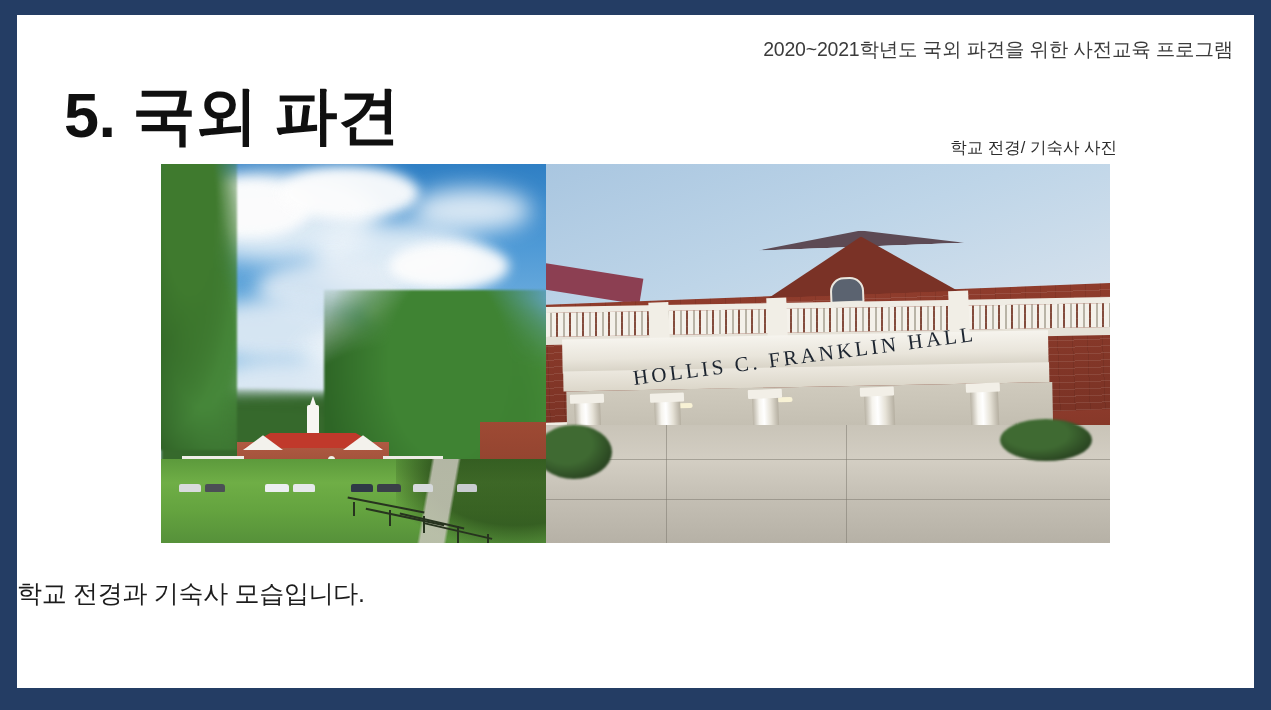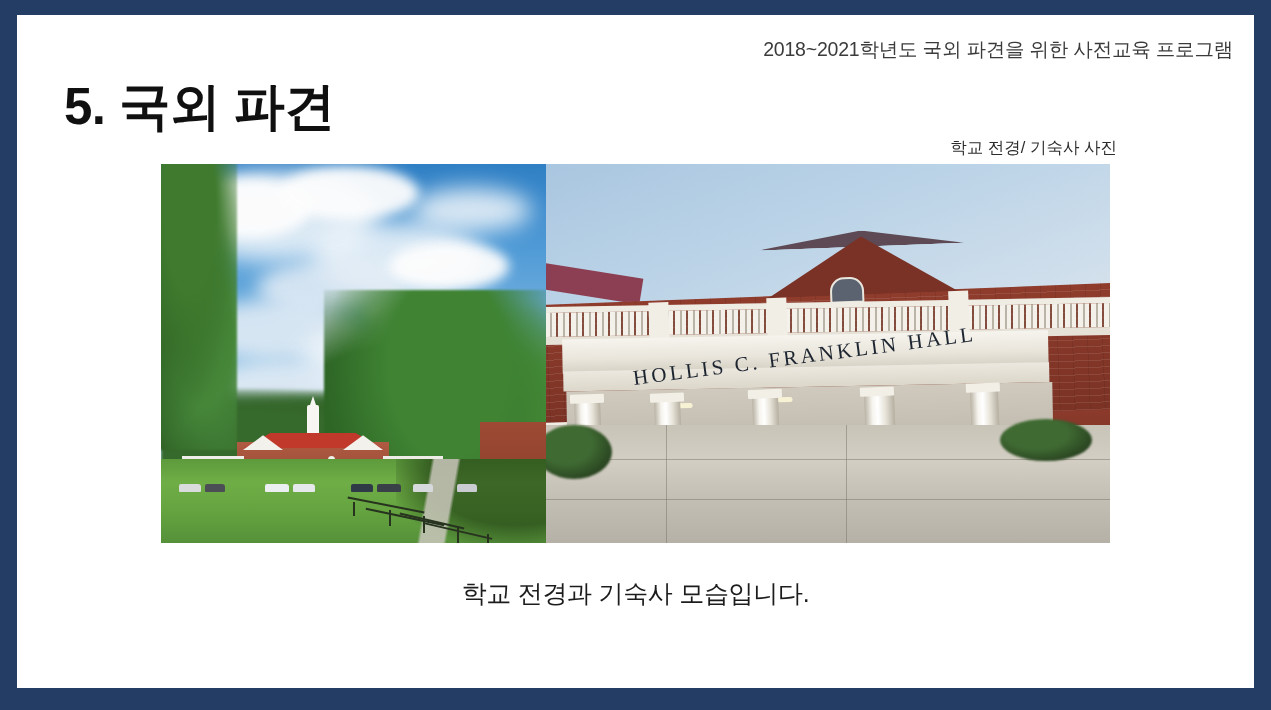--- a/index.html
+++ b/index.html
@@ -19,21 +19,21 @@
   
   .header-text{
     position:absolute;right:21px;top:21px;
     font-size:19.5px;color:#3b3b3b;letter-spacing:-0.2px;
     white-space:nowrap;
   }
 
   
   .slide-title{
     position:absolute;left:47px;top:58px;
-    font-size:51px;font-weight:bold;color:#101010;
+    font-size:63px;font-weight:bold;color:#101010;
     letter-spacing:-0.5px;white-space:nowrap;
   }
 
   
   .photo-caption{
     position:absolute;right:137px;top:122px;
     font-size:16.5px;color:#2c2c2c;white-space:nowrap;
   }
 
   
@@ -228,33 +228,33 @@
   }
   .plaza-line{position:absolute;height:1px;background:rgba(120,115,105,.5);}
   .shrub{
     position:absolute;border-radius:50%;
     background:radial-gradient(ellipse at 40% 35%,#3f6a32 0 40%,#27401f 78%,#1b2d16 100%);
     filter:blur(.8px);
   }
 
   
   .body-line{
-    position:absolute;width:100%;text-align:center;
+    position:absolute;width:100%;text-align:left;
     color:#1c1c1c;letter-spacing:-0.3px;white-space:nowrap;
   }
   .body-line-1{top:562px;font-size:25px;}
   .body-line-2{top:611px;font-size:25px;}
 </style>
 </head>
 <body>
 
 <div class="slide">
   <div class="slide-inner">
 
-    <div class="header-text">2018~2021학년도 국외 파견을 위한 사전교육 프로그램</div>
+    <div class="header-text">2020~2021학년도 국외 파견을 위한 사전교육 프로그램</div>
 
     <div class="slide-title">5. 국외 파견</div>
 
     <div class="photo-caption">학교 전경/ 기숙사 사진</div>
 
     <div class="photo-strip">
 
       <div class="photo photo-left">
         <div class="sky-l"></div>
 

